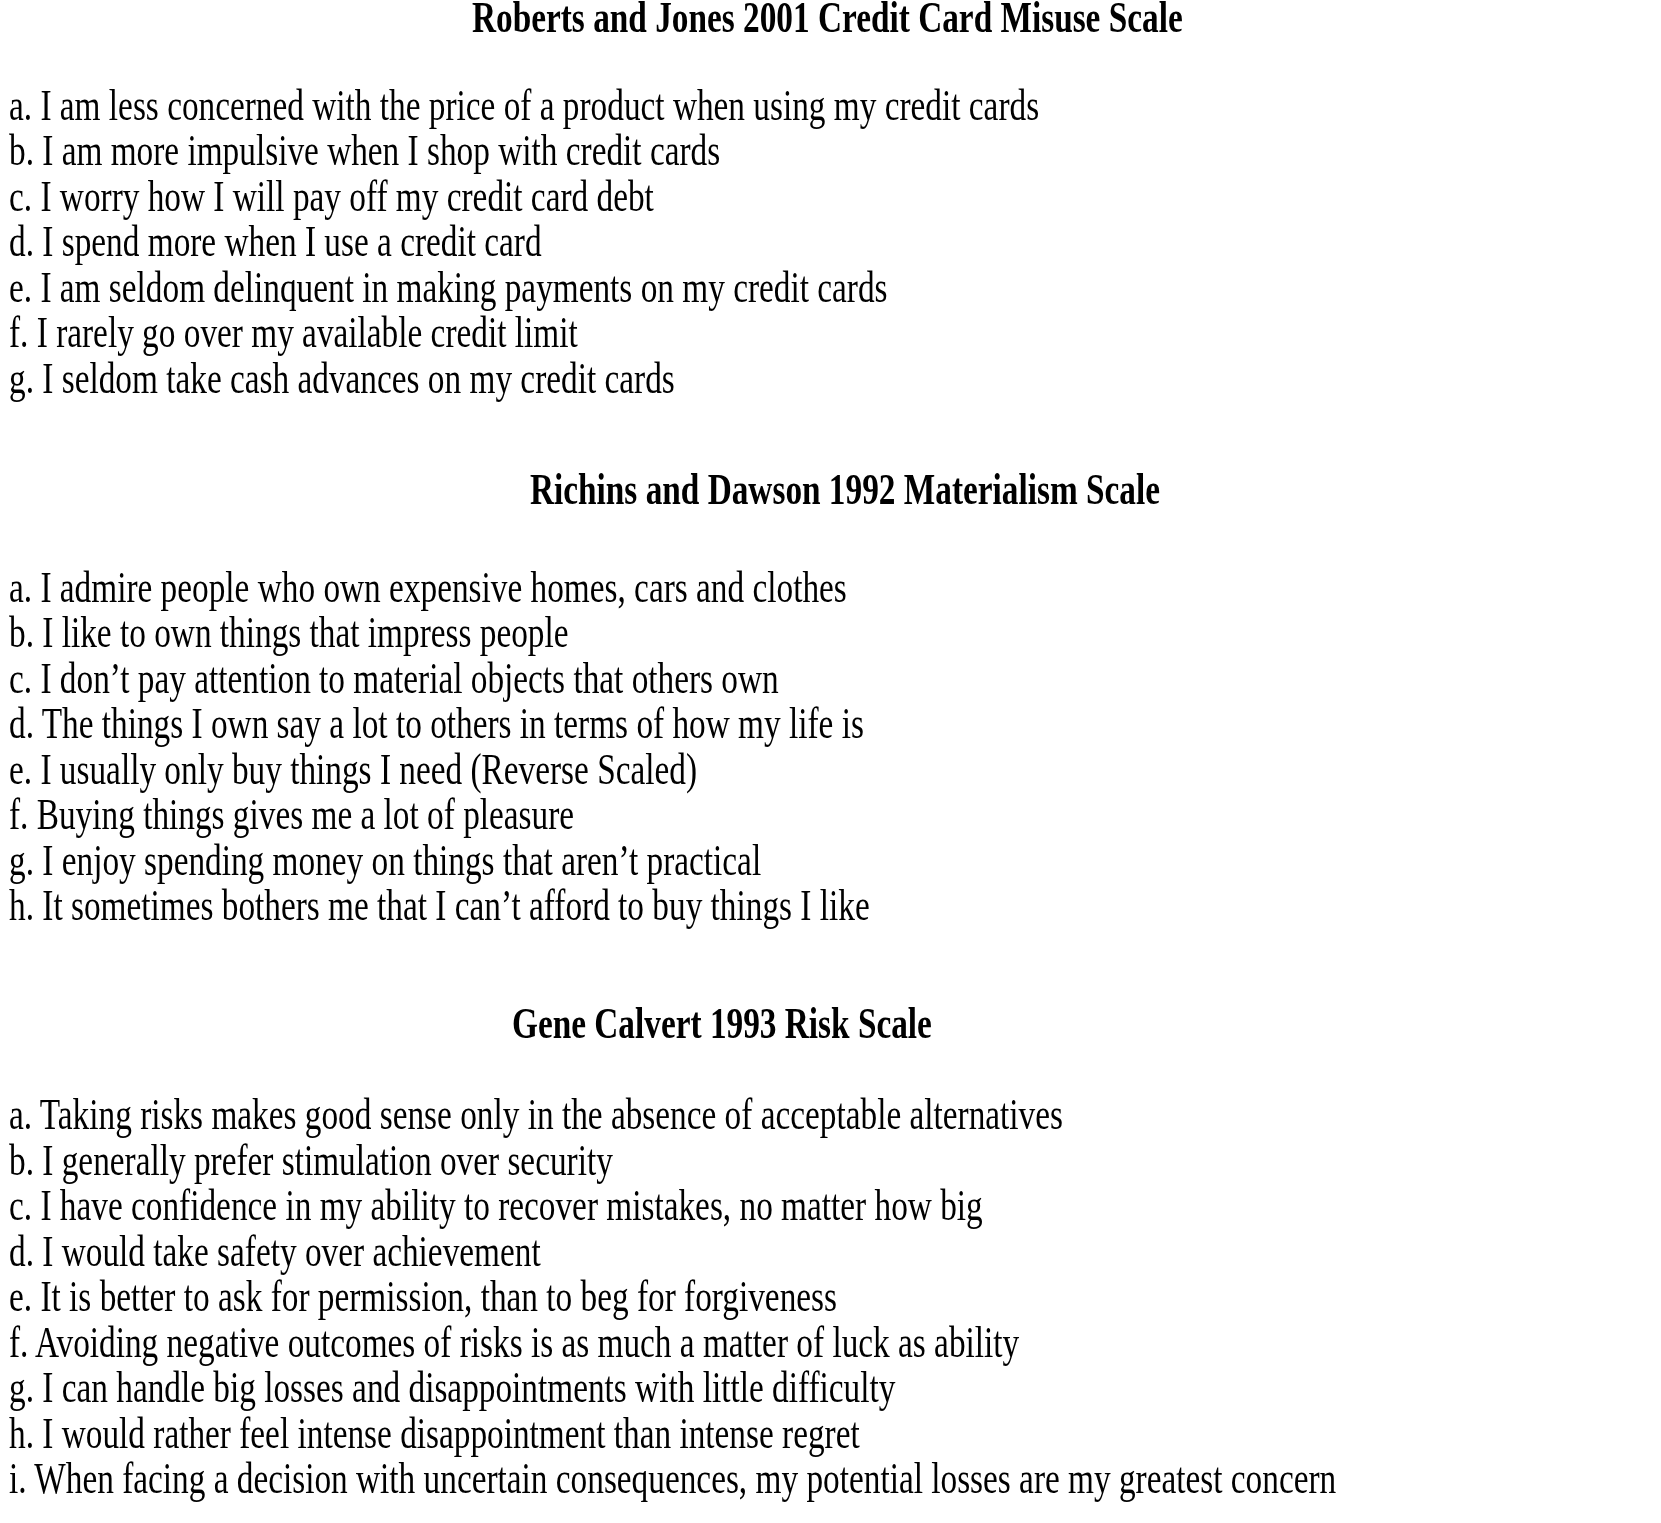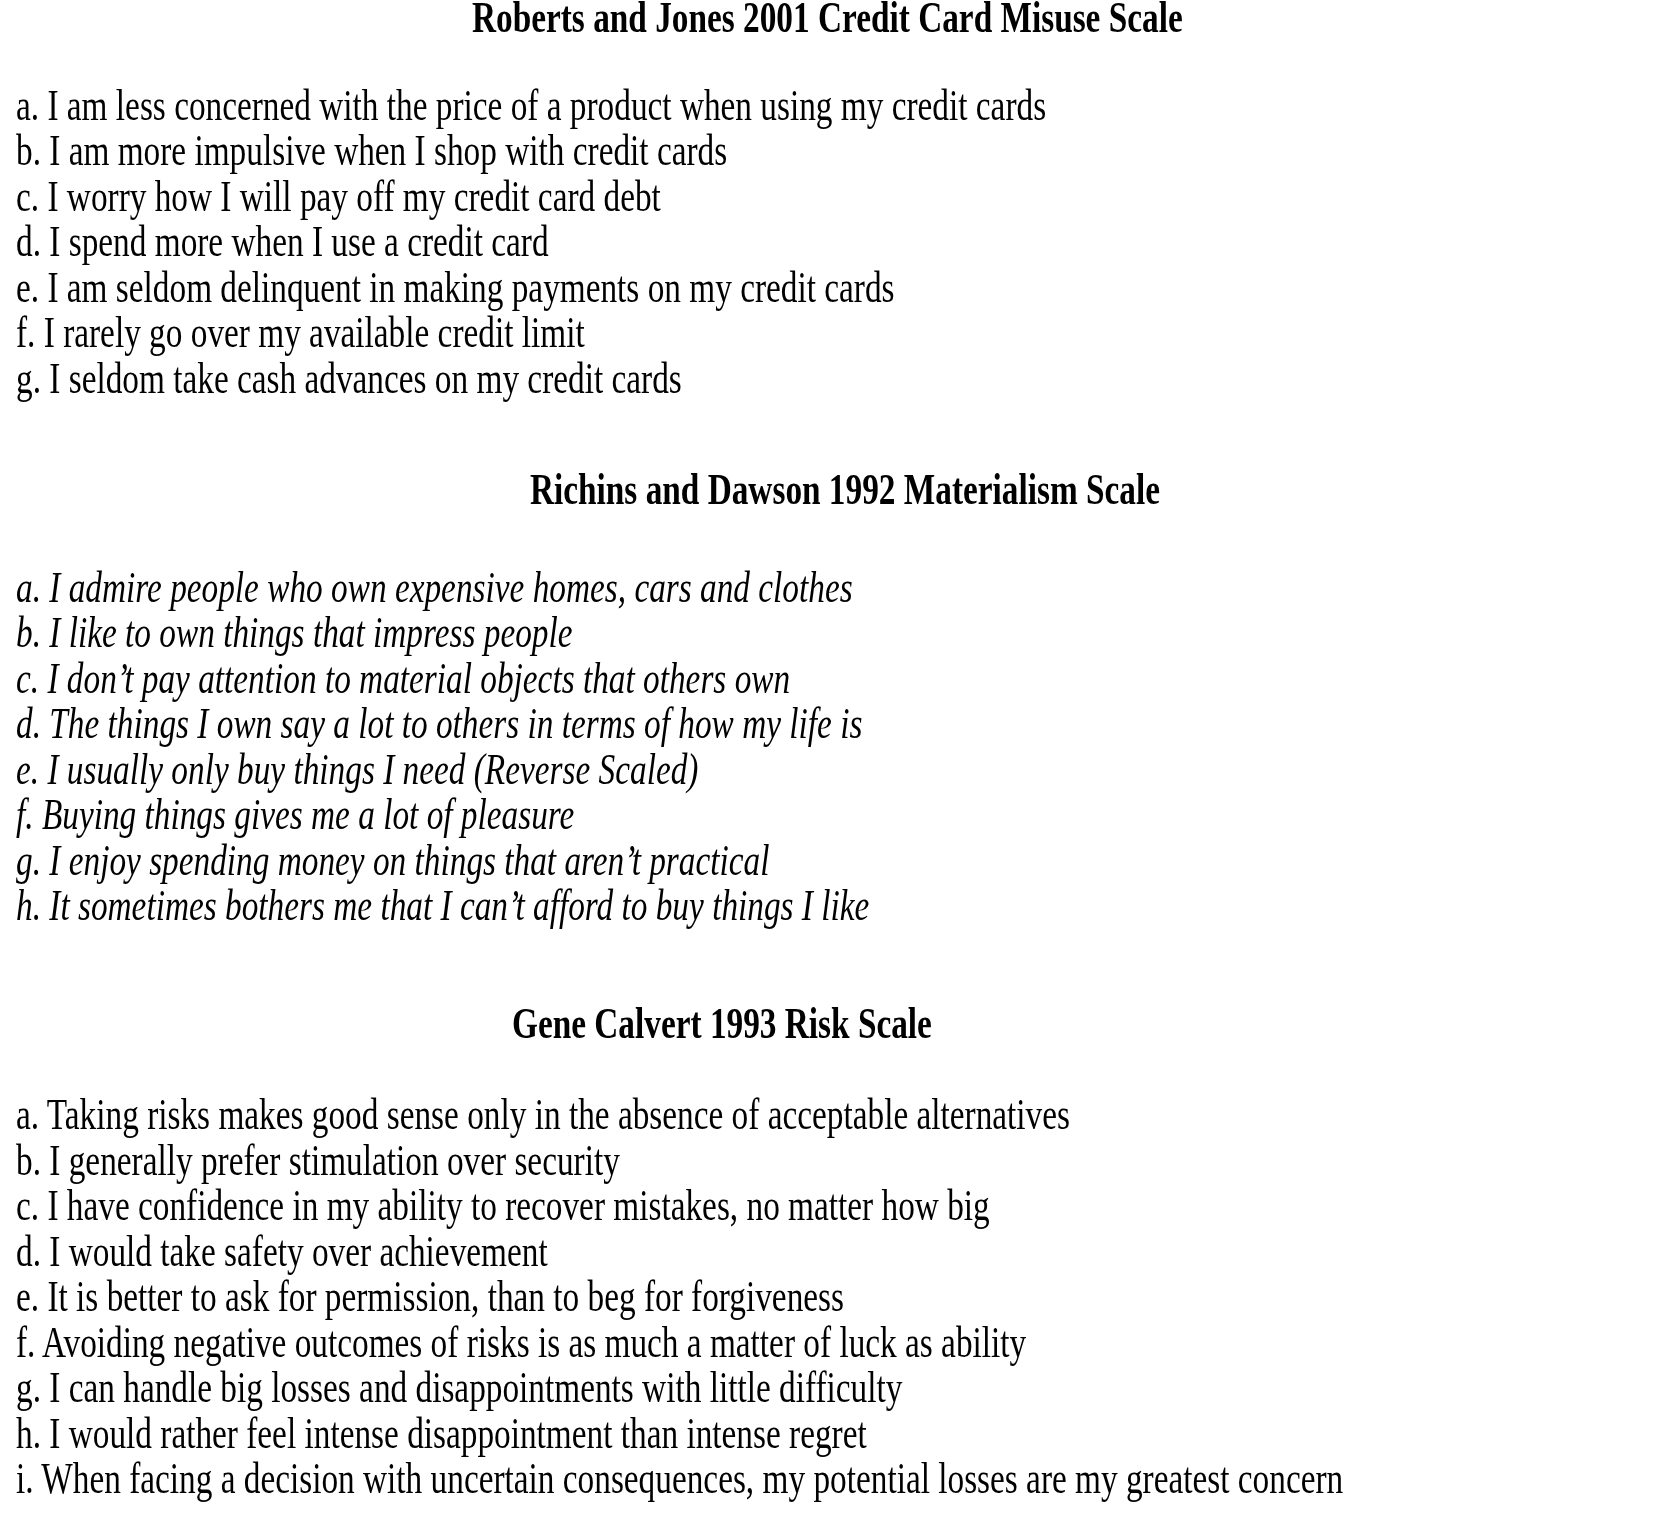--- a/index.html
+++ b/index.html
@@ -34,26 +34,25 @@
     font-size: 45px;
     line-height: 45.5px;
     white-space: nowrap;
     width: max-content;
     transform: scaleX(0.74);
     transform-origin: 0 50%;
     margin: 0;
   }
   .items {
     padding-left: 9px;
-    margin-left: 7px;
   }
   #title-1 { margin-top: -5px; margin-left: 472px; }
   #items-1 { margin-top: 42px; }
   #title-2 { margin-top: 66px; margin-left: 530px; }
-  #items-2 { margin-top: 52px; font-style: italic; }
+  #items-2 { margin-top: 52px; }
   #title-3 { margin-top: 72px; margin-left: 512px; }
   #items-3 { margin-top: 46px; text-align: right; }
 </style>
 </head>
 <body>
 
 <div class="doc">
 
   <section>
     <h2 class="title" id="title-1">Roberts and Jones 2001 Credit Card Misuse Scale</h2>

